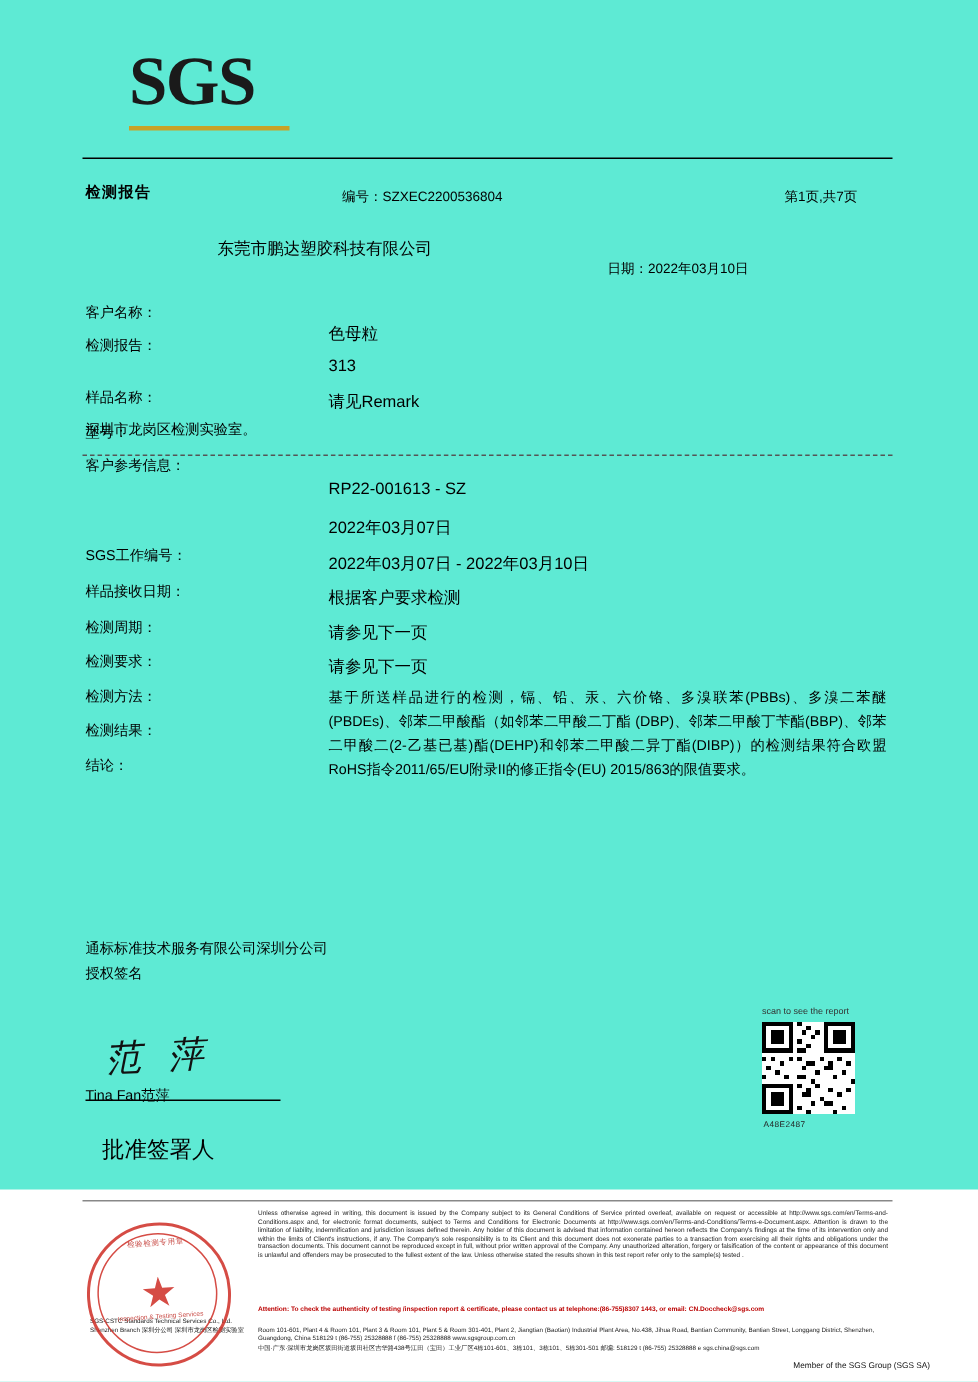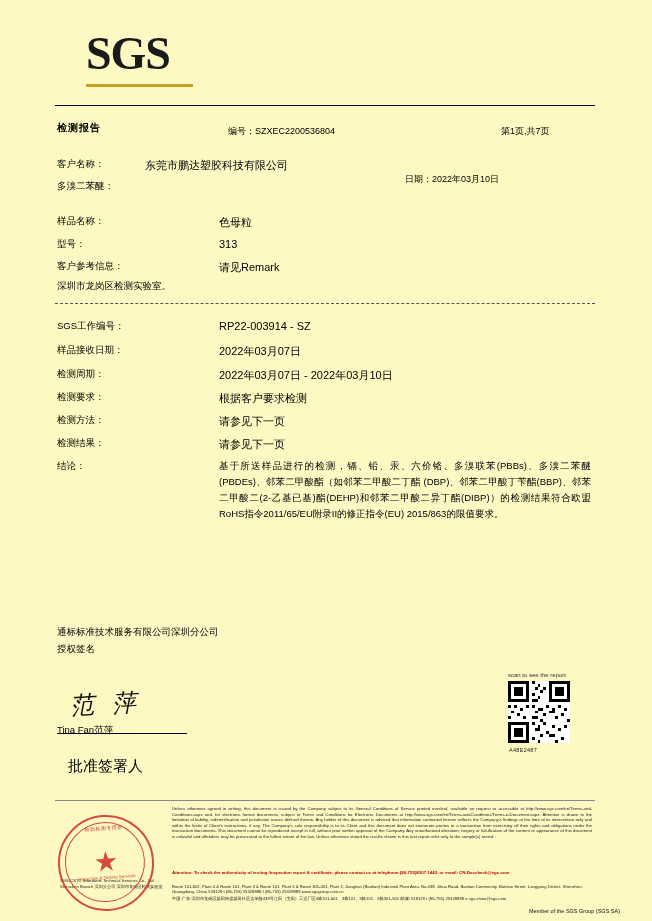--- a/index.html
+++ b/index.html
@@ -11,22 +11,22 @@
     width: 652px;
     height: 921px;
     position: relative;
     font-family: "Liberation Sans", sans-serif;
     color: #000;
     overflow: hidden;
   }
   .page {
     position: absolute;
     left: 0; top: 0;
-    width: 652px; height: 921px;
-    background: #fef9c3;
+    width: 652px; height: 793px;
+    background: #5eead4;
   }
 
   
   .logo-wrap {
     position: absolute;
     left: 86px;
     top: 30px;
     width: 110px;
     height: 62px;
   }
@@ -74,28 +74,29 @@
   }
   .hdr-date {
     position: absolute;
     left: 405px;
     top: 125px;
     font-size: 9px;
     margin-top: 48px;
   }
   .hdr-page {
     position: absolute;
-    left: 501px;
+    left: 523px;
     top: 125px;
     font-size: 9px;
   }
   .flabel {
     position: absolute;
     left: 57px;
     font-size: 9.5px;
+    margin-top: 44px;
   }
   .fvalue {
     position: absolute;
     font-size: 11px;
   }
   .v-col-a { left: 145px; }
   .v-col-b { left: 219px; }
 
   .note-line {
     position: absolute;
@@ -319,37 +320,37 @@
   <div class="hr-top"></div>
 
   <div class="doc-title">检测报告</div>
   <div class="hdr-no">编号：SZXEC2200536804</div>
   <div class="hdr-date">日期：2022年03月10日</div>
   <div class="hdr-page">第1页,共7页</div>
 
   <div class="flabel" style="top:158px">客户名称：</div>
   <div class="fvalue v-col-a" style="top:158px">东莞市鹏达塑胶科技有限公司</div>
 
-  <div class="flabel" style="top:180px">多溴二苯醚：</div>
+  <div class="flabel" style="top:180px">检测报告：</div>
 
   <div class="flabel" style="top:215px">样品名称：</div>
   <div class="fvalue v-col-b" style="top:215px">色母粒</div>
 
   <div class="flabel" style="top:238px">型号：</div>
   <div class="fvalue v-col-b" style="top:238px">313</div>
 
   <div class="flabel" style="top:260px">客户参考信息：</div>
   <div class="fvalue v-col-b" style="top:260px">请见Remark</div>
 
   <div class="note-line" style="top:280px">深圳市龙岗区检测实验室。</div>
 
   <div class="dashed" style="top:303px"></div>
 
   <div class="flabel" style="top:320px">SGS工作编号：</div>
-  <div class="fvalue v-col-b" style="top:320px">RP22-003914 - SZ</div>
+  <div class="fvalue v-col-b" style="top:320px">RP22-001613 - SZ</div>
 
   <div class="flabel" style="top:344px">样品接收日期：</div>
   <div class="fvalue v-col-b" style="top:344px">2022年03月07日</div>
 
   <div class="flabel" style="top:368px">检测周期：</div>
   <div class="fvalue v-col-b" style="top:368px">2022年03月07日 - 2022年03月10日</div>
 
   <div class="flabel" style="top:391px">检测要求：</div>
   <div class="fvalue v-col-b" style="top:391px">根据客户要求检测</div>
 

